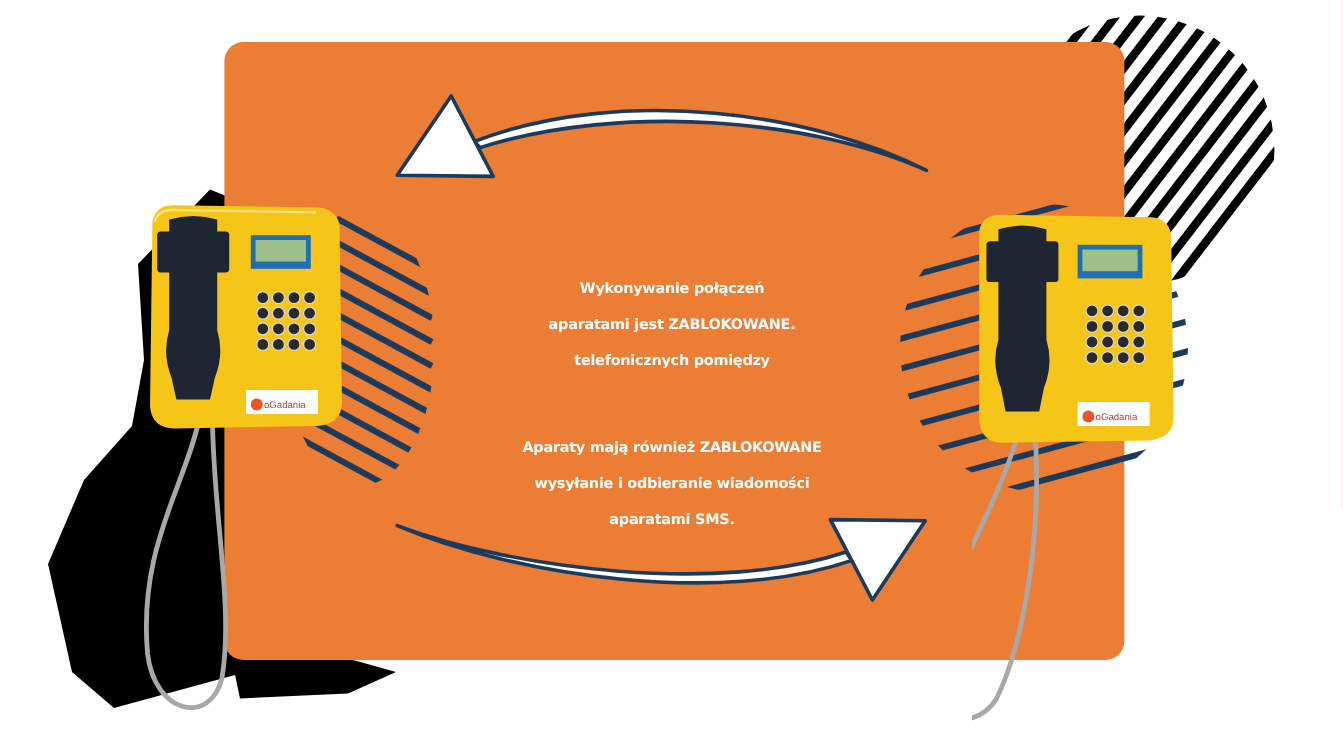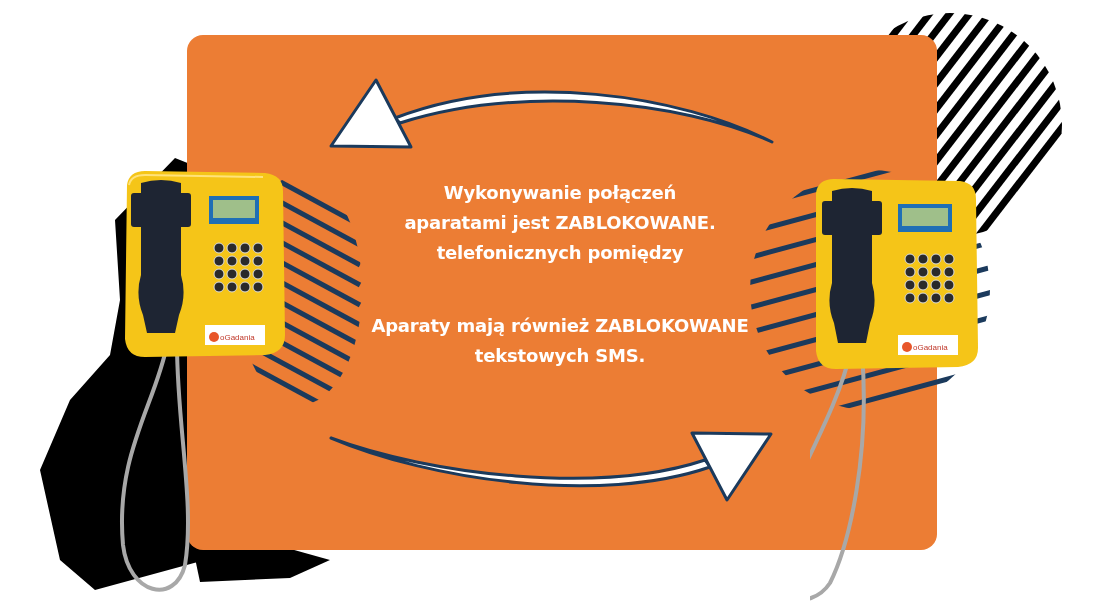--- a/index.html
+++ b/index.html
@@ -1,19 +1,19 @@
 <!DOCTYPE html>
 <html><head>
 <meta charset="utf-8">
 <style>
   html,body{margin:0;padding:0;}
   body{width:1119px;height:611px;background:#ffffff;position:relative;overflow:hidden;font-family:"DejaVu Sans","Liberation Sans",sans-serif;}
   .layer{position:absolute;left:0;top:0;width:1119px;height:611px;}
   .card{position:absolute;left:187px;top:35px;width:750px;height:515px;border-radius:16px;background:#EC7D34;}
-  .msg{position:absolute;left:330px;width:460px;text-align:center;color:#ffffff;font-weight:bold;font-size:18px;line-height:30px;letter-spacing:-0.2px;}
+  .msg{position:absolute;left:330px;width:460px;text-align:center;color:#ffffff;font-weight:bold;font-size:12px;line-height:30px;letter-spacing:-0.2px;margin-top:47px;}
   .msg1{top:178px;}
   .msg2{top:311px;}
   .msg p{margin:0;}
   .phone{position:absolute;}
 </style>
 </head>
 <body>
 
 <svg class="layer" viewBox="0 0 1119 611">
   <defs>
@@ -94,21 +94,22 @@
   </g>
 </svg>
 
 <div class="msg msg1">
   <p>Wykonywanie połączeń</p>
   <p>aparatami jest ZABLOKOWANE.</p>
   <p>telefonicznych pomiędzy</p>
 </div>
 <div class="msg msg2">
   <p>Aparaty mają również ZABLOKOWANE</p>
-  <p>tekstowych SMS.</p>
+  <p>wysyłanie i odbieranie wiadomości</p>
+  <p>aparatami SMS.</p>
 </div>
 
 <svg class="phone" style="left:115px;top:165px;" width="180" height="440" viewBox="0 0 180 440">
 
   <path d="M52 180 C 40 240, 0 290, 8 380 C 14 430, 60 440, 70 400 C 80 340, 62 260, 62 180" fill="none" stroke="#A8A8A8" stroke-width="4"></path>
 
   <path d="M12 20 Q14 6 30 6 L150 8 Q168 10 168 26 L170 170 Q170 188 150 190 L30 192 Q12 192 10 174 Z" fill="#F5C518"></path>
   <path d="M14 20 Q16 10 30 10 L148 12" fill="none" stroke="#FFE27A" stroke-width="2"></path>
 
   <g>

